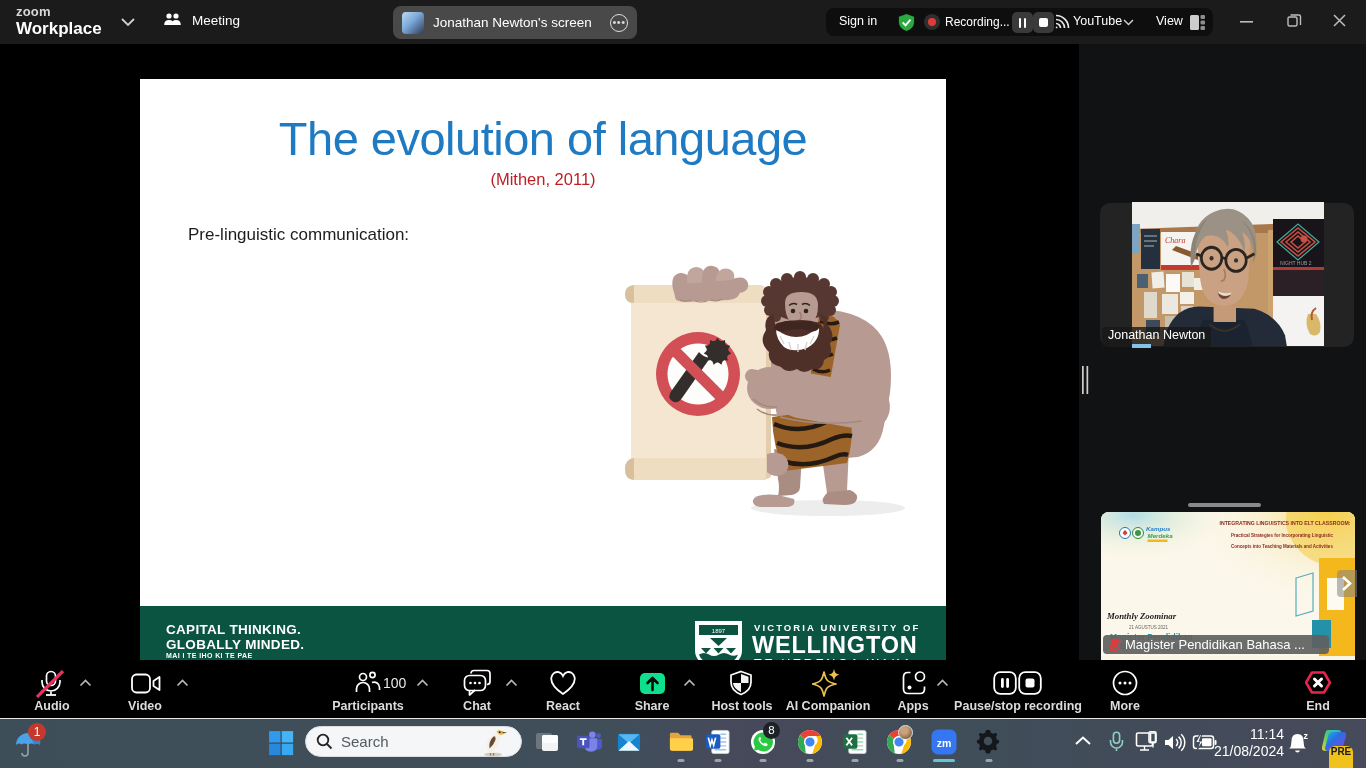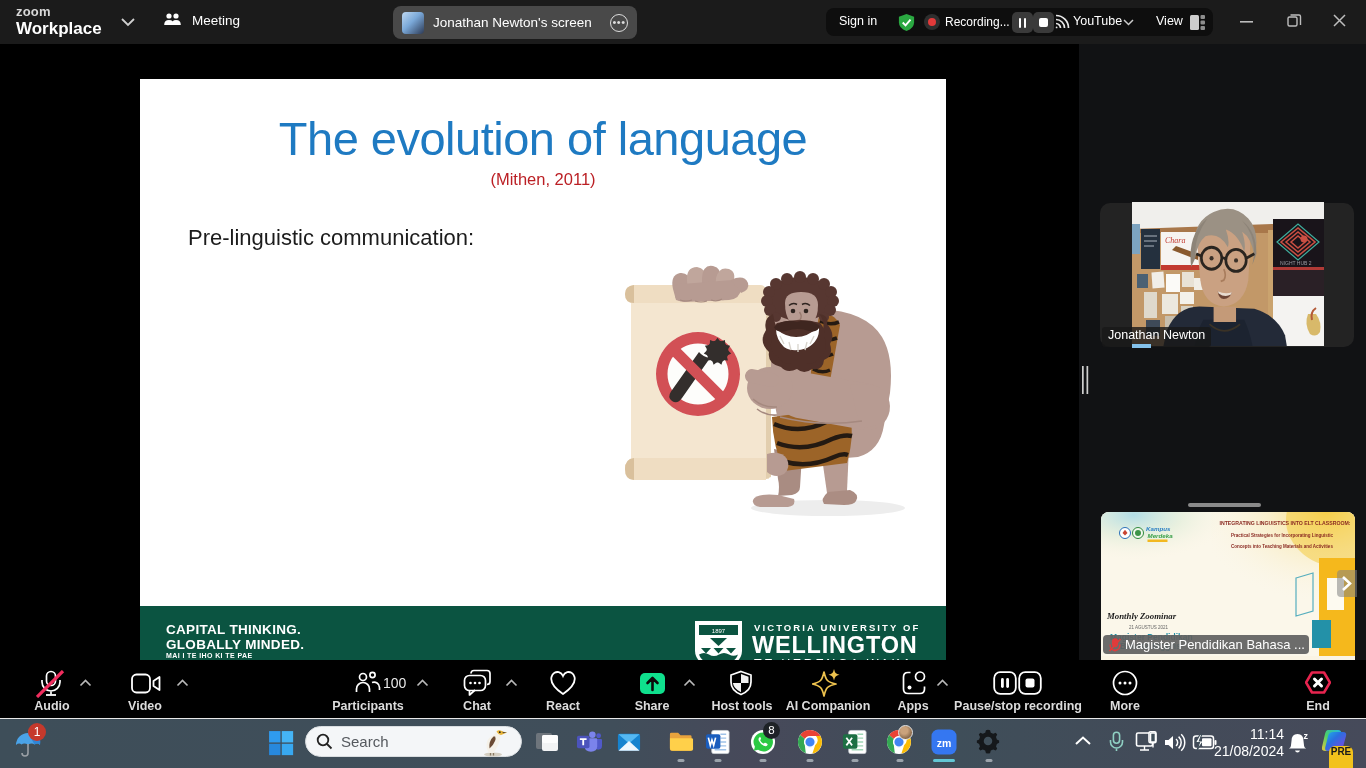--- a/index.html
+++ b/index.html
@@ -19,21 +19,21 @@
   #centerPill .dots { margin-left:auto; margin-right:9px; width:18px; height:18px; border:1.4px solid #ddd; border-radius:50%; color:#ddd; font-size:11px; line-height:15px; text-align:center; letter-spacing:0.5px;}
   #rightPill { position:absolute; left:826px; top:8px; width:387px; height:28px; background:#0e0e0e; border-radius:8px; color:#fff; font-size:12.5px; white-space:nowrap; }
   #winbtns { position:absolute; right:0; top:0; height:44px; display:flex; align-items:center; color:#b9b9b9; }
 
   
   #stage { position:absolute; left:0; top:44px; width:1366px; height:616px; background:#000; }
   #sidebarbg { position:absolute; left:1079px; top:0px; width:287px; height:616px; background:#111214; }
   #slide { position:absolute; left:140px; top:10px; width:806px; height:605px; background:#fff;margin-top:25px; }
   #slide h1 { position:absolute; left:0; right:0; top:32px; text-align:center; color:#1e7ac2; font-size:47px; font-weight:normal; letter-spacing:-0.5px; }
   #slide .sub { position:absolute; left:0; right:0; top:91px; text-align:center; color:#bb1f24; font-size:16.5px; }
-  #slide .body { position:absolute; left:48px; top:146px; color:#1c1c1c; font-size:22px; }
+  #slide .body { position:absolute; left:48px; top:146px; color:#1c1c1c; font-size:17px; }
 
   
   #banner { position:absolute; left:0; bottom:0px; width:806px; height:78px; background:#0b5441; color:#fff; }
   #banner .l1 { position:absolute; left:26px; top:16px; font-size:13.5px; font-weight:bold; letter-spacing:0.3px; line-height:15px; }
   #banner .l2 { position:absolute; left:26px; top:46px; font-size:7px; font-weight:bold; letter-spacing:0.4px; }
 
   
   #toolbar { position:absolute; left:0; top:660px; width:1366px; height:58px; background:#000; }
   .tblabel { position:absolute; font-size:12.5px; color:#dcdcdc; white-space:nowrap; transform:translateX(-50%); top:39px;font-weight:bold; }
 
@@ -389,21 +389,21 @@
         <text x="9" y="128" font-size="8.5" font-weight="bold" fill="#2391a8" font-family="Liberation Sans, sans-serif">Magister Pendidikan</text>
         <text x="19" y="137" font-size="8.5" font-weight="bold" fill="#2391a8" font-family="Liberation Sans, sans-serif">Bahasa Inggris</text>
       </svg>
     </div>
 
     <div class="abs" style="left:1337px;top:526px;width:20px;height:27px;background:rgba(130,130,130,0.55);border-radius:4px 0 0 4px;"></div>
     <svg class="abs" style="left:1340px;top:531px" width="12" height="17" viewBox="0 0 12 17">
         <path d="M3 2 L10 8.5 L3 15" stroke="#fff" stroke-width="2.6" fill="none"></path>
       </svg>
 
-    <div class="abs" style="left:1103px;top:591px;height:19px;background:rgba(95,95,95,0.92);border-radius:4px;color:#fff;font-size:13px;line-height:19px;padding:0 4px 0 22px;">Magister Pendidikan Bahasa ...</div>
+    <div class="abs" style="left:1103px;top:591px;height:19px;background:rgba(95,95,95,0.92);border-radius:4px;color:#fff;font-size:13px;line-height:19px;padding:0 24px 0 22px;">Magister Pendidikan Bahasa ...</div>
     <svg class="abs" style="left:1108px;top:594px" width="14" height="14" viewBox="0 0 14 14">
       <g stroke="#e23b3b" stroke-width="1.4" fill="none">
         <rect x="4.6" y="1" width="4.8" height="7.5" rx="2.4" fill="#e23b3b"></rect>
         <path d="M2.2 6.5 v1 a4.8 4.8 0 0 0 9.6 0 v-1"></path>
         <line x1="7" y1="12.2" x2="7" y2="13.6"></line>
       </g>
       <line x1="1.5" y1="13" x2="12.5" y2="1" stroke="#e23b3b" stroke-width="1.6"></line>
     </svg>
   </div>
 

